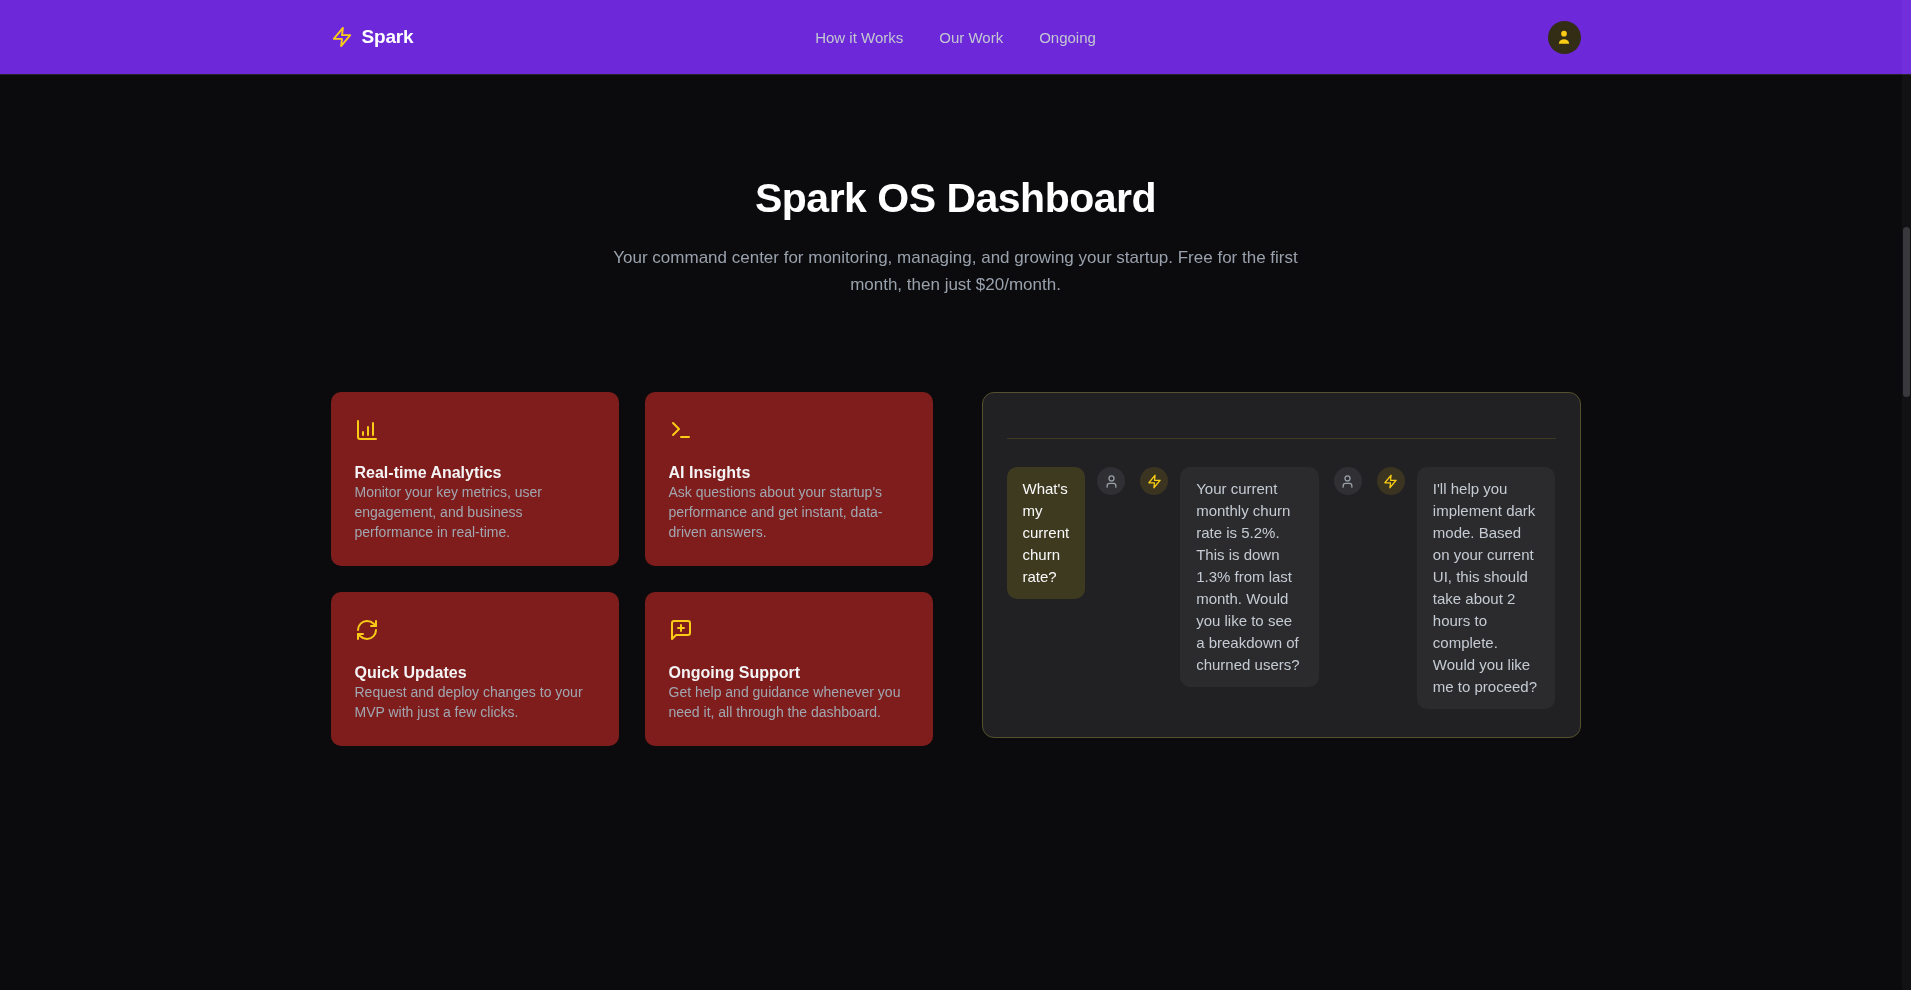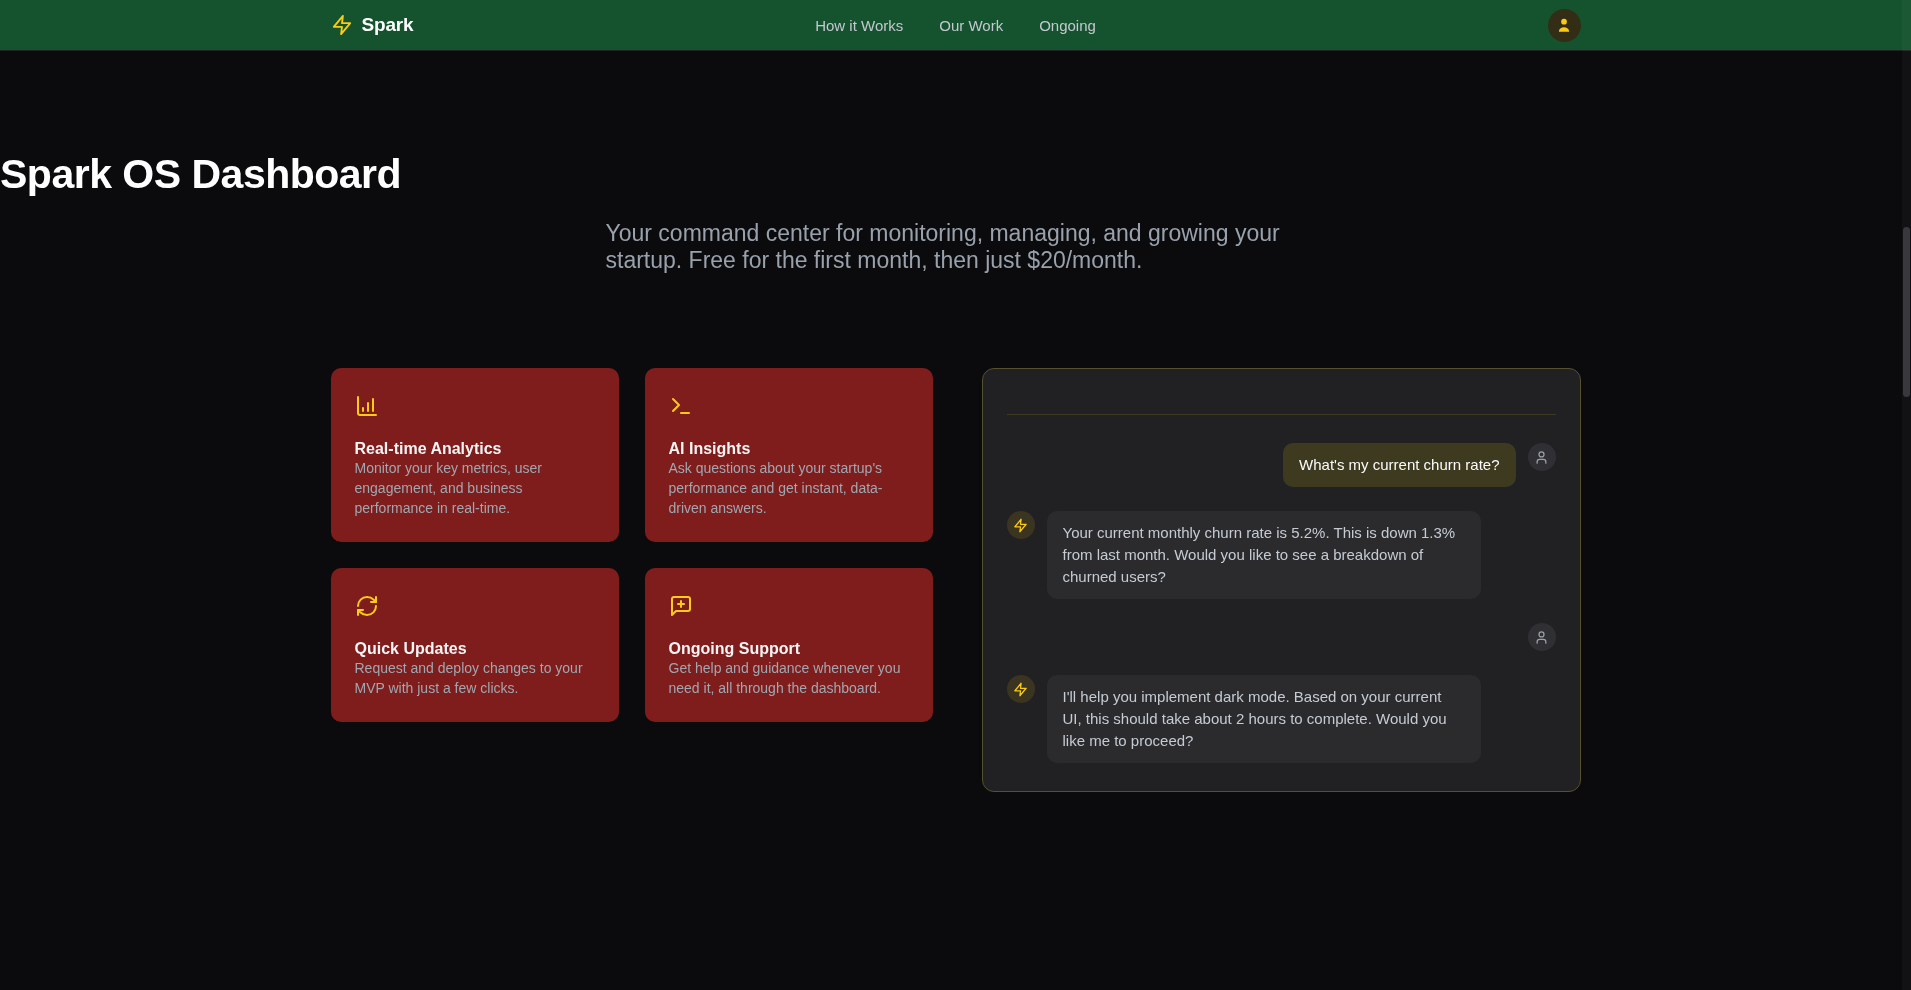--- a/index.html
+++ b/index.html
@@ -6,22 +6,22 @@
   html, body { width: 1911px; height: 990px; overflow: hidden; }
   body {
     background: #0b0b0d;
     font-family: "Liberation Sans", sans-serif;
     color: #fafafa;
     position: relative;
   }
 
   
   .navbar {
-    height: 51px;
-    background: #14532d;
+    height: 75px;
+    background: #6d28d9;
     border-bottom: 1px solid #232327;
   }
   .nav-inner {
     width: 1250px; height: 100%;
     margin: 0 auto;
     display: flex; align-items: center;
   }
   .brand {
     flex: 1;
     display: flex; align-items: center; gap: 9px;
@@ -38,27 +38,27 @@
   .nav-right { flex: 1; display: flex; justify-content: flex-end; }
   .avatar-btn {
     width: 33px; height: 33px; border-radius: 50%;
     background: #332d15; border: none; cursor: pointer;
     display: flex; align-items: center; justify-content: center;
     color: #facc15;
   }
   .avatar-btn svg { width: 18px; height: 18px; }
 
   
-  .hero { padding-top: 100px; }
+  .hero { text-align: center; padding-top: 100px; }
   .hero h1 {
     font-size: 41px; font-weight: 800; color: #ffffff; letter-spacing: -0.5px;
   }
   .hero p {
     margin: 22px auto 0; max-width: 700px;
-    font-size: 23px; line-height: 27px; color: #99a1ac;
+    font-size: 17px; line-height: 27px; color: #99a1ac;
   }
 
   
   .content {
     width: 1250px; margin: 94px auto 0;
     display: flex; gap: 49px; align-items: flex-start;
   }
 
   
   .features {
@@ -84,21 +84,21 @@
     background: #212124;
     border: 1px solid #55502d;
     border-radius: 12px;
     padding: 26px 24px 28px;
   }
   .panel-header { display: flex; align-items: center; gap: 12px; }
   .panel-header svg { width: 21px; height: 21px; color: #facc15; }
   .panel-title { font-size: 16px; font-weight: 700; color: #ffffff; }
   .panel-divider { border: none; border-top: 1px solid #3e3a22; margin-top: 19px; }
 
-  .messages { margin-top: 28px; display: flex; flex-direction: column; gap: 24px; }
+  .messages { margin-top: 28px; display: flex; flex-direction: row; gap: 15px; }
   .msg-row { display: flex; gap: 12px; align-items: flex-start; }
   .msg-row.user { justify-content: flex-end; }
   .msg-avatar {
     width: 28px; height: 28px; border-radius: 50%; flex-shrink: 0;
     display: flex; align-items: center; justify-content: center;
   }
   .msg-avatar svg { width: 15px; height: 15px; }
   .bot-avatar { background: #3a3420; color: #facc15; }
   .user-avatar { background: #303034; color: #9aa0a8; }
   .bubble {

